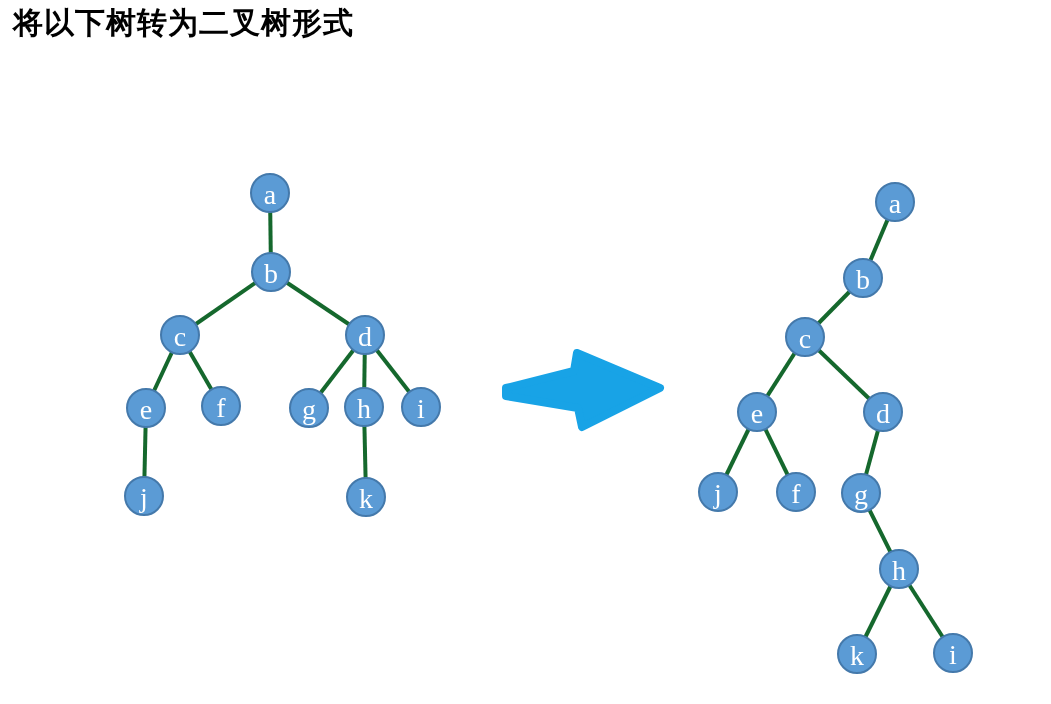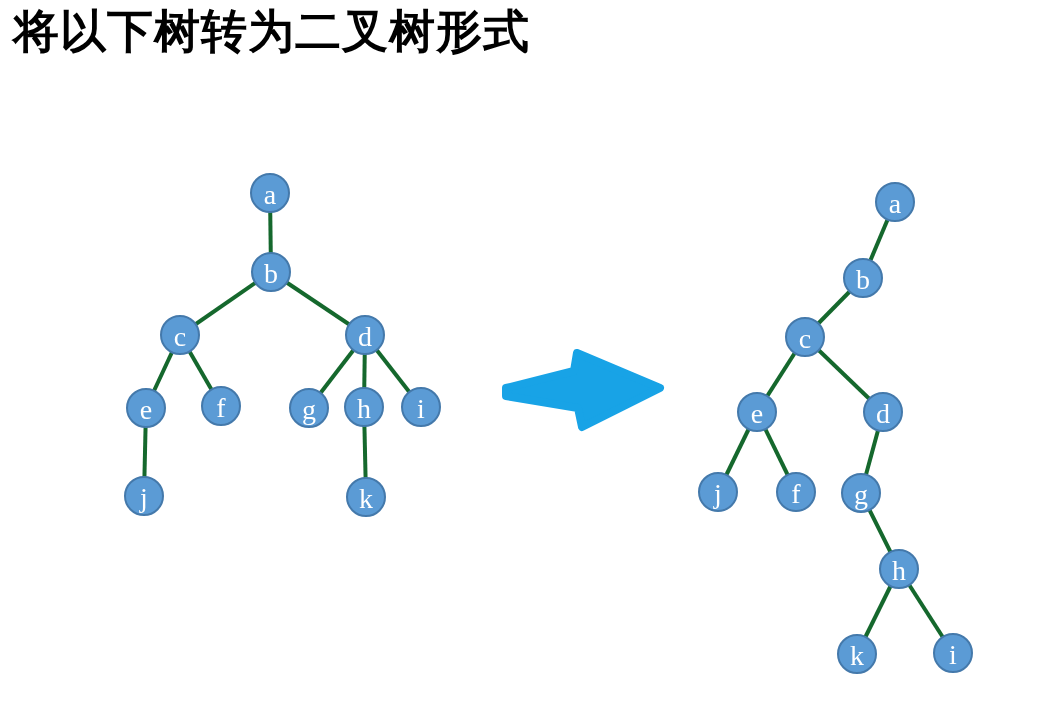--- a/index.html
+++ b/index.html
@@ -12,21 +12,21 @@
     position: relative;
     width: 1051px;
     height: 704px;
     background: #ffffff;
     overflow: hidden;
   }
   .page-title {
     position: absolute;
     left: 13px;
     top: 6px;
-    font-size: 46px;
+    font-size: 30px;
     font-weight: 700;
     color: #000000;
     letter-spacing: 1px;
     line-height: 1.1;
     font-family: "Liberation Sans", "DejaVu Sans", sans-serif;
     white-space: nowrap;
   }
   svg.diagram {
     position: absolute;
     left: 0;

